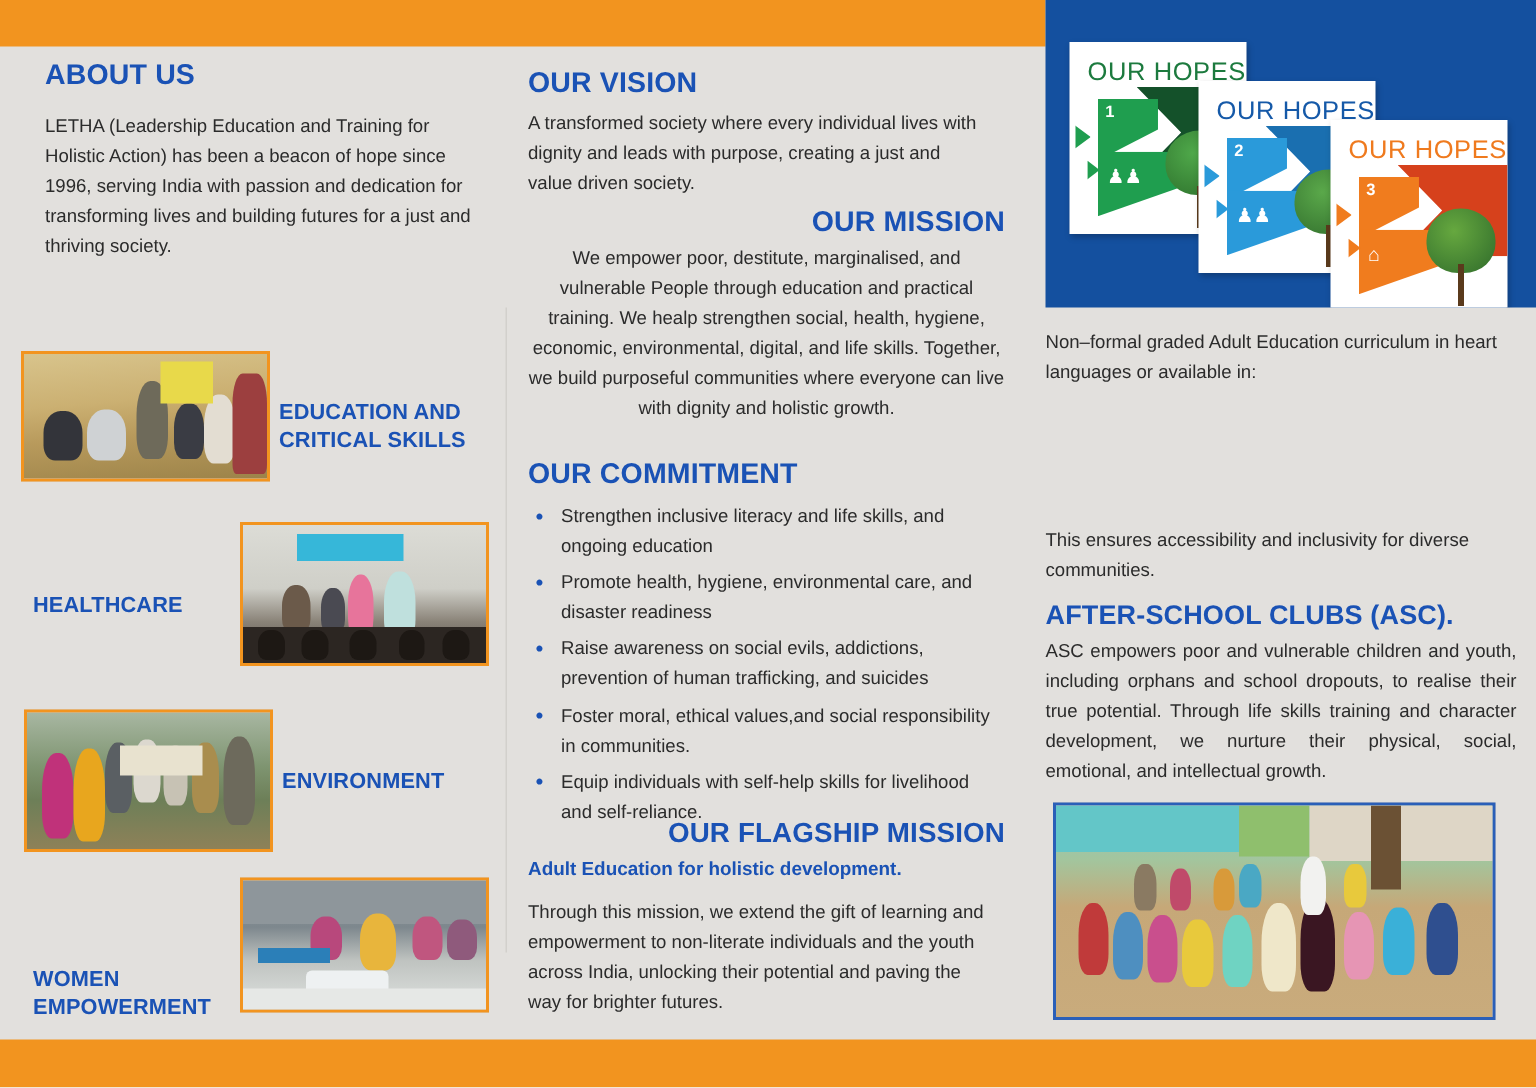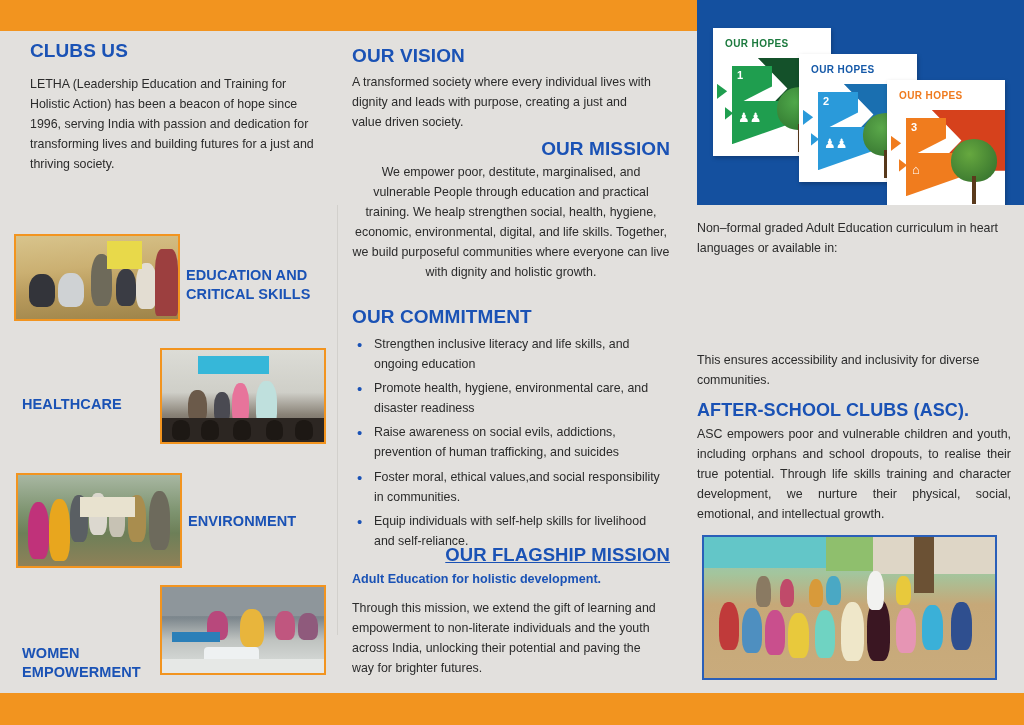--- a/index.html
+++ b/index.html
@@ -44,22 +44,22 @@
   
   .hope-card {
     position: absolute;
     background: #ffffff;
     box-shadow: 1px 2px 4px rgba(0,0,0,0.25);
     overflow: hidden;
   }
   .hope-card .hc-title {
     position: absolute;
     left: 12px; top: 10px;
-    font-size: 10px;
-    font-weight: bold;
+    font-size: 17px;
+    font-weight: normal;
     letter-spacing: .4px;
   }
   .hc-art {
     position: absolute;
     left: 0; right: 0; top: 30px; bottom: 0;
     overflow: hidden;
   }
   
   .wedge-big {
     position: absolute;
@@ -156,21 +156,21 @@
     padding-left: 22px;
     margin-bottom: 4px;
   }
   .bullets li::before {
     content: "•";
     position: absolute; left: 5px; top: -1px;
     color: #1a52b5; font-size: 15px; line-height: 1.55;
   }
   #commit-list { position: absolute; left: 352px; top: 334px; width: 316px; }
   #flag-title { position: absolute; left: 352px; top: 544px; width: 318px;
-                font-size: 18.5px; text-align: right; text-decoration: underline; }
+                font-size: 18.5px; text-align: right; }
   #flag-sub   { position: absolute; left: 352px; top: 572px; width: 318px;
                 font-size: 12.6px; color: #1a52b5; font-weight: bold; }
   #flag-body  { position: absolute; left: 352px; top: 598px; width: 310px; }
 
   
   #lang-intro { position: absolute; left: 697px; top: 218px; width: 314px; }
   #lang-list  { position: absolute; left: 697px; top: 262px; width: 312px; }
   #lang-list li { margin-bottom: 3px; }
   #ensure-txt { position: absolute; left: 697px; top: 350px; width: 316px; }
   #asc-title  { position: absolute; left: 697px; top: 400px; font-size: 18px; }
@@ -249,21 +249,21 @@
         <div class="tri-sm-b" style="background:#f07c1e;"></div>
         <div class="plant">
           <div class="canopy" style="background:radial-gradient(circle at 40% 35%,#66a83f,#2f6b2b);"></div>
           <div class="trunk"></div>
         </div>
       </div>
     </div>
   </div>
 
   <div class="col-left">
-    <div id="about-title" class="h-blue">CLUBS US</div>
+    <div id="about-title" class="h-blue">ABOUT US</div>
     <div id="about-body" class="body-txt">LETHA (Leadership Education and Training for Holistic Action) has been a beacon of hope since 1996, serving India with passion and dedication for transforming lives and building futures for a just and thriving society.</div>
   </div>
 
   <div class="photo" style="left:14px; top:234px; width:166px; height:87px;">
     <div class="scene s-room"></div>
     <div class="blob" style="left:8%;  top:46%; width:16%; height:40%; background:#33343a;"></div>
     <div class="blob" style="left:26%; top:44%; width:16%; height:42%; background:#cfd2d4;"></div>
     <div class="blob" style="left:46%; top:22%; width:13%; height:62%; background:#6e6a5a;"></div>
     <div class="blob" style="left:62%; top:40%; width:12%; height:44%; background:#3a3c44;"></div>
     <div class="blob" style="left:74%; top:32%; width:13%; height:56%; background:#e3ddd2;"></div>

